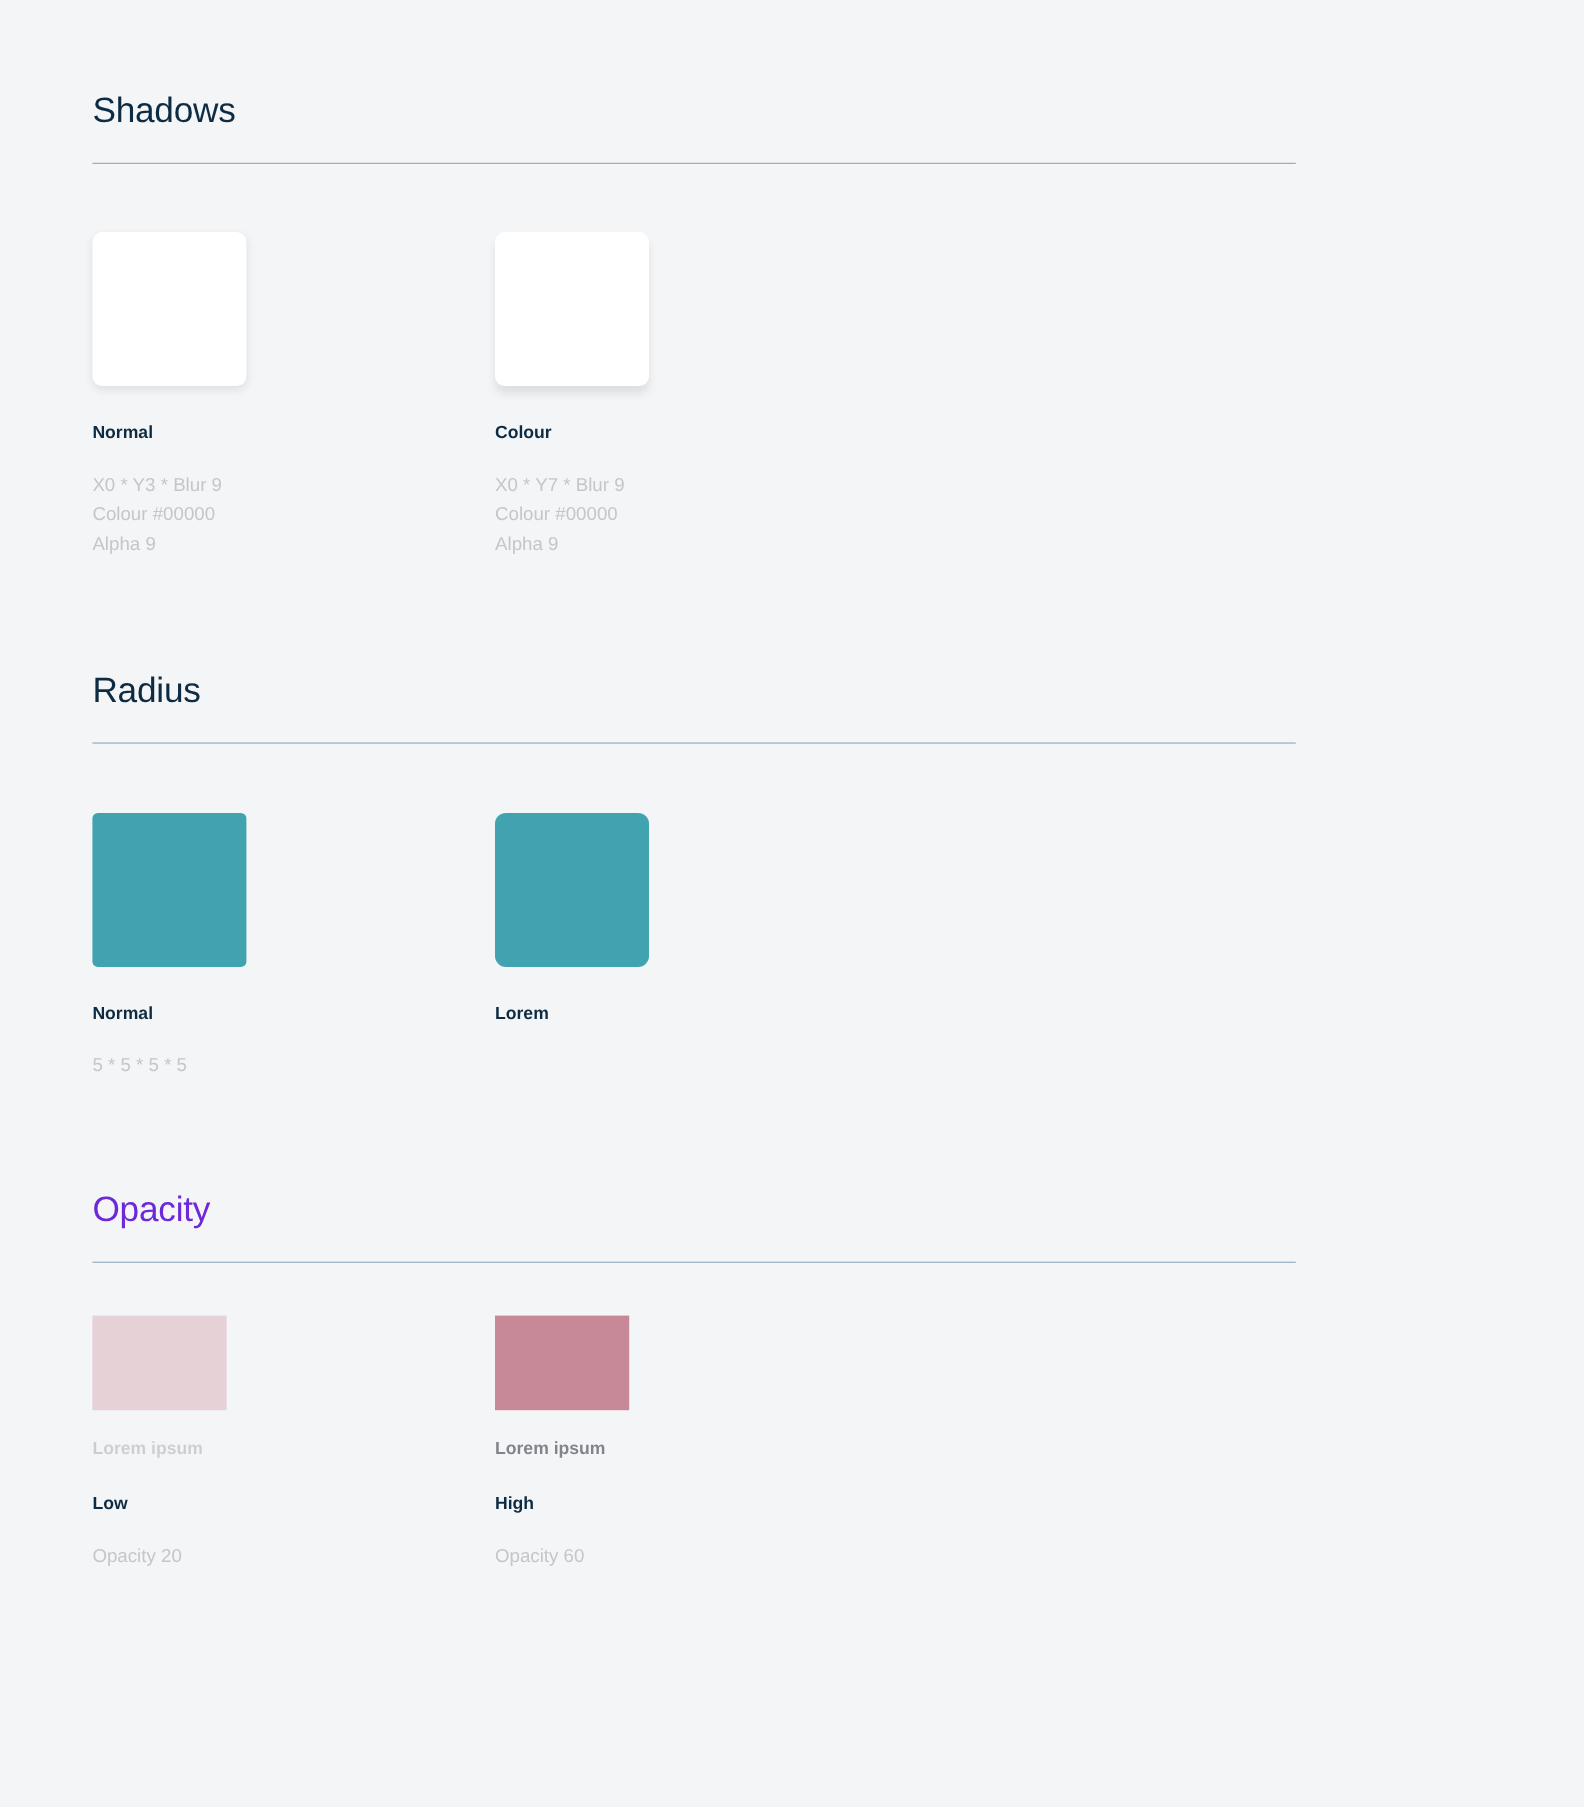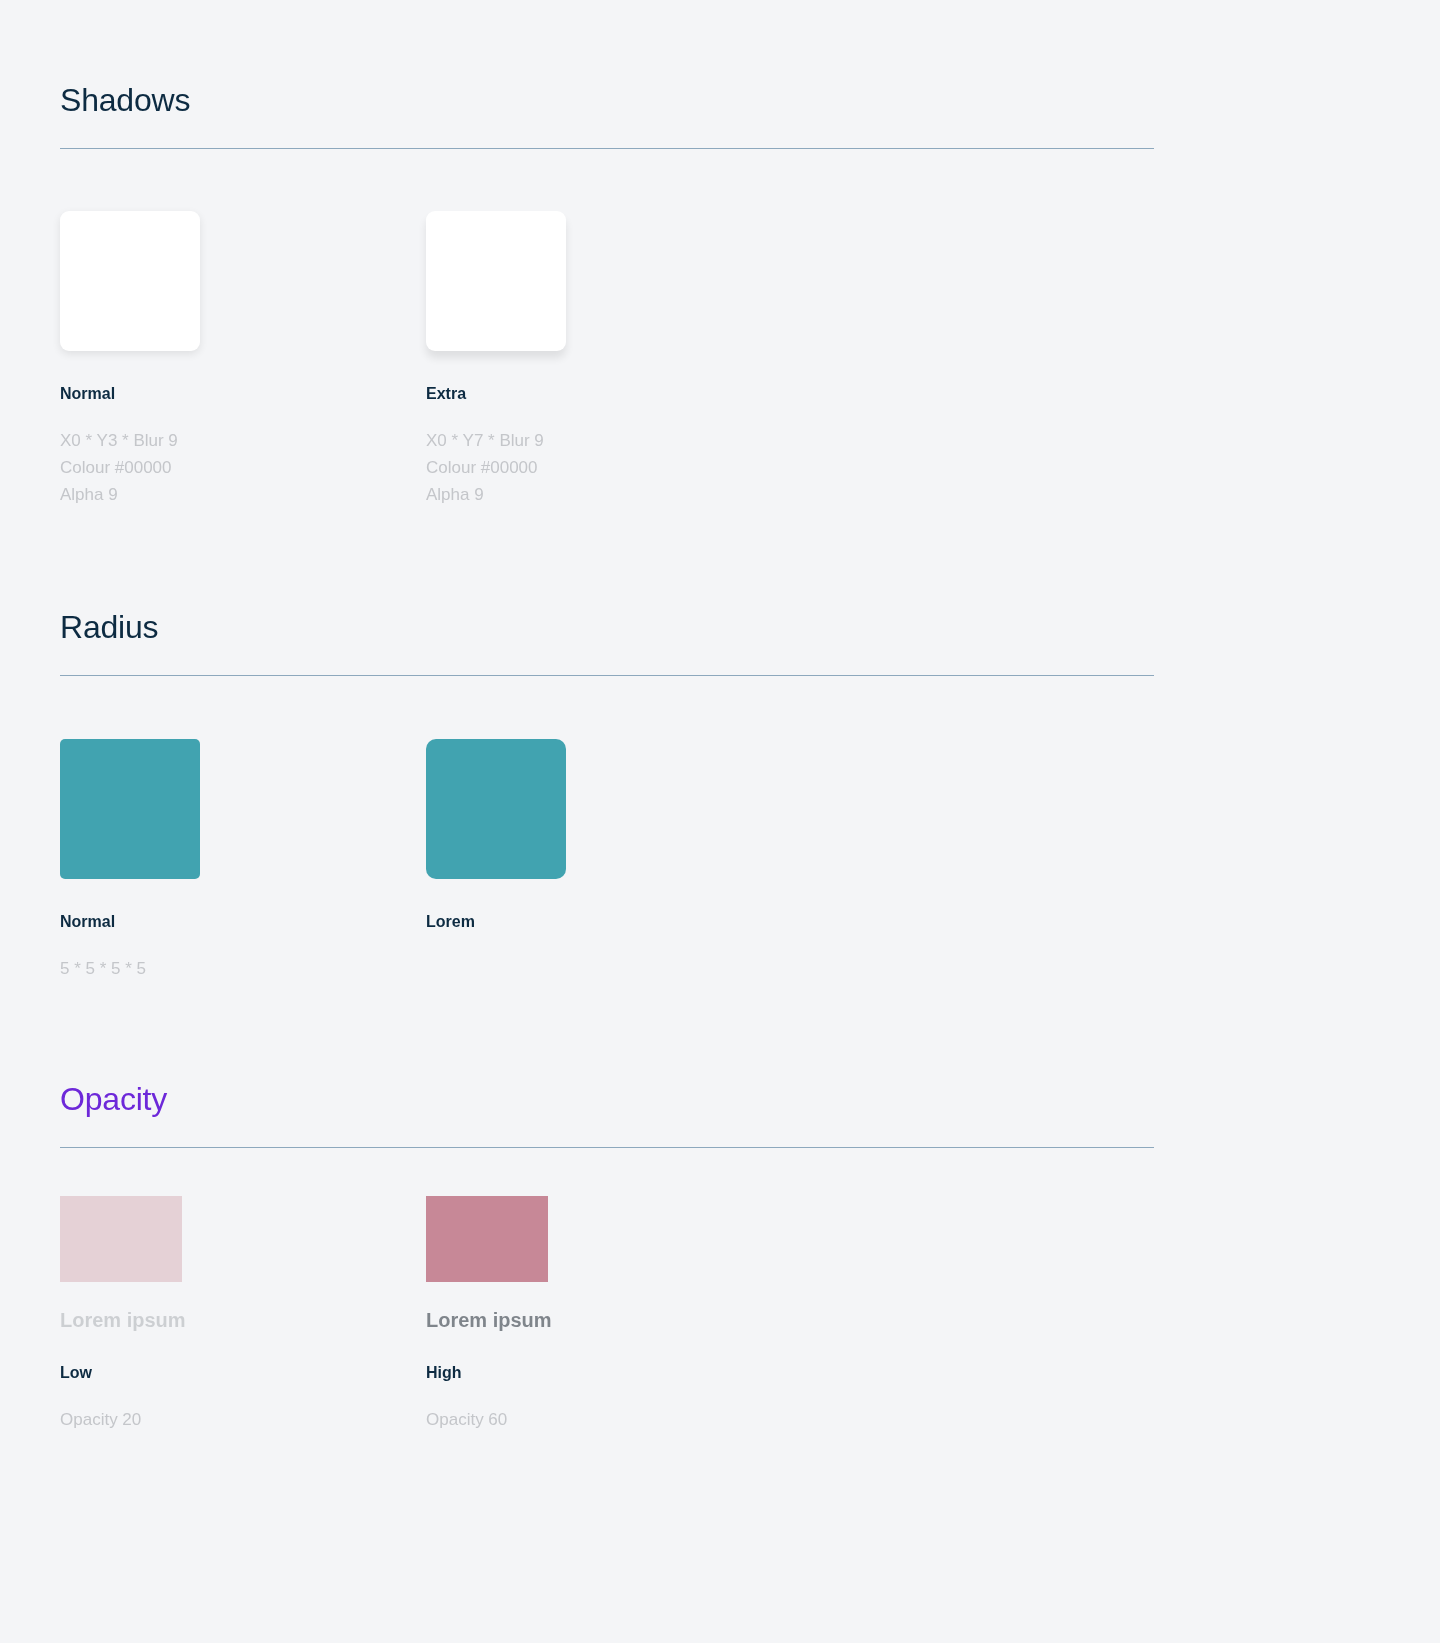--- a/index.html
+++ b/index.html
@@ -9,21 +9,21 @@
     width: 1440px;
     height: 1643px;
     background: #f4f5f7;
     font-family: "Liberation Sans", sans-serif;
     -webkit-font-smoothing: antialiased;
     overflow: hidden;
   }
 
   .page {
     width: 1308px;
-    padding: 0 60px;
+    padding: 0 84px;
   }
 
   
   .section { width: 1094px; }
   .section-shadows  { padding-top: 82px; }
   .section-radius   { padding-top: 101px; }
   .section-opacity  { padding-top: 98px; }
 
   .section-title {
     font-size: 32px;
@@ -76,21 +76,21 @@
   
   .tile-opacity {
     width: 122px;
     height: 86px;
     background: #a83f56;
   }
   .tile-opacity.low  { opacity: 0.20; }
   .tile-opacity.high { opacity: 0.60; }
 
   .opacity-sample {
-    font-size: 20px;
+    font-size: 16px;
     font-weight: bold;
     color: #333b45;
     margin-top: 26px;
     line-height: 1.2;
   }
   .opacity-sample.low  { opacity: 0.20; }
   .opacity-sample.high { opacity: 0.60; }
 
   
   .caption { margin-top: 33px; }
@@ -130,21 +130,21 @@
             <div>X0 * Y3 * Blur 9</div>
             <div>Colour #00000</div>
             <div>Alpha 9</div>
           </div>
         </div>
       </div>
 
       <div class="swatch-col">
         <div class="tile-shadow hover"></div>
         <div class="caption">
-          <div class="caption-name">Extra</div>
+          <div class="caption-name">Colour</div>
           <div class="caption-specs">
             <div>X0 * Y7 * Blur 9</div>
             <div>Colour #00000</div>
             <div>Alpha 9</div>
           </div>
         </div>
       </div>
 
     </div>
   </section>

